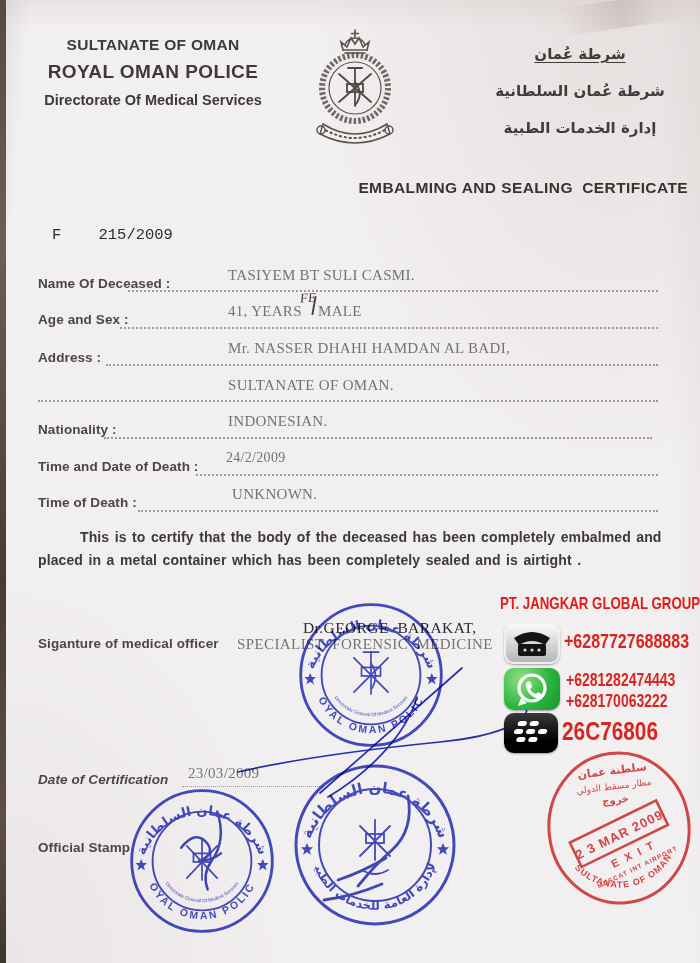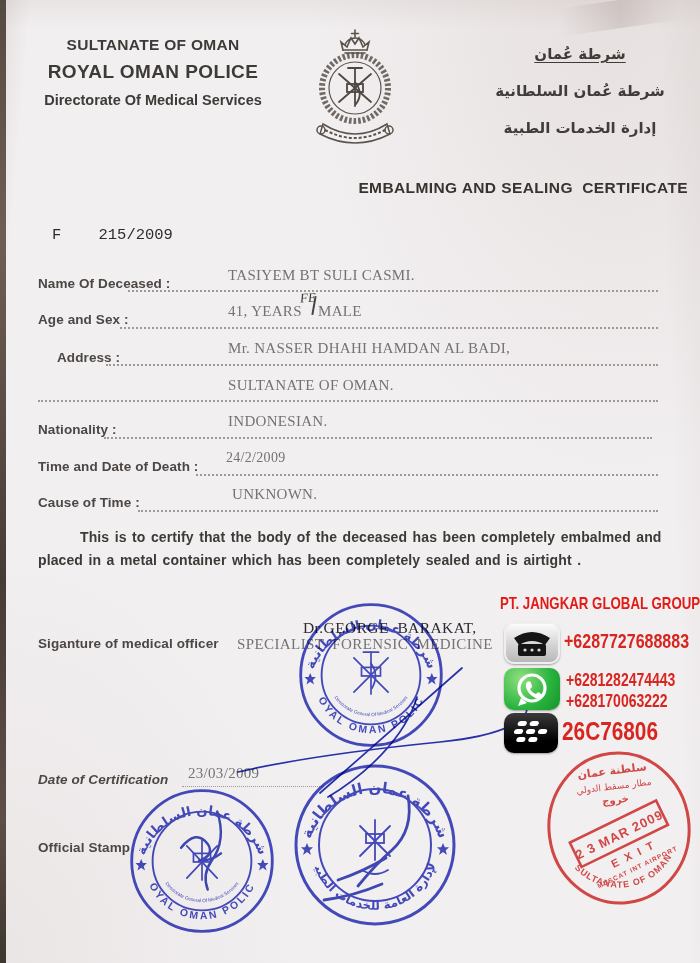--- a/index.html
+++ b/index.html
@@ -128,35 +128,35 @@
 <div class="abs typed" style="left:228px;top:267px;">TASIYEM BT SULI CASMI.</div>
 <div class="abs dots" style="left:128px;top:290px;width:530px;"></div>
 
 <div class="abs lbl" style="left:38px;top:312px;">Age and Sex :</div>
 <div class="abs typed" style="left:228px;top:303px;">41, YEARS</div>
 <div class="abs pen-stroke" style="left:313px;top:296px;"></div>
 <div class="abs typed" style="left:318px;top:303px;">MALE</div>
 <div class="abs fe-note" style="left:300px;top:290px;">FE</div>
 <div class="abs dots" style="left:120px;top:327px;width:538px;"></div>
 
-<div class="abs lbl" style="left:38px;top:350px;margin-left:19px;">Address :</div>
+<div class="abs lbl" style="left:38px;top:350px;">Address :</div>
 <div class="abs typed" style="left:228px;top:340px;">Mr. NASSER DHAHI HAMDAN AL BADI,</div>
 <div class="abs dots" style="left:106px;top:364px;width:552px;"></div>
 <div class="abs typed" style="left:228px;top:377px;">SULTANATE OF OMAN.</div>
 <div class="abs dots" style="left:38px;top:400px;width:620px;"></div>
 
 <div class="abs lbl" style="left:38px;top:422px;">Nationality :</div>
 <div class="abs typed" style="left:228px;top:413px;">INDONESIAN.</div>
 <div class="abs dots" style="left:104px;top:437px;width:548px;"></div>
 
 <div class="abs lbl" style="left:38px;top:459px;">Time and Date of Death :</div>
 <div class="abs typed" style="left:226px;top:450px;font-size:14px;">24/2/2009</div>
 <div class="abs dots" style="left:196px;top:474px;width:462px;"></div>
 
-<div class="abs lbl" style="left:38px;top:495px;">Cause of Time :</div>
+<div class="abs lbl" style="left:38px;top:495px;">Time of Death :</div>
 <div class="abs typed" style="left:232px;top:486px;">UNKNOWN.</div>
 <div class="abs dots" style="left:138px;top:510px;width:520px;"></div>
 
 <div class="abs para">
   <div class="ind">This is to certify that the body of the deceased has been completely embalmed and</div>
   <div>placed in a metal container which has been completely sealed and is airtight .</div>
 </div>
 
 <div class="abs lbl z3" style="left:38px;top:636px;">Siganture of  medical officer</div>
 <div class="abs doc-name">Dr.GEORGE  BARAKAT,</div>

